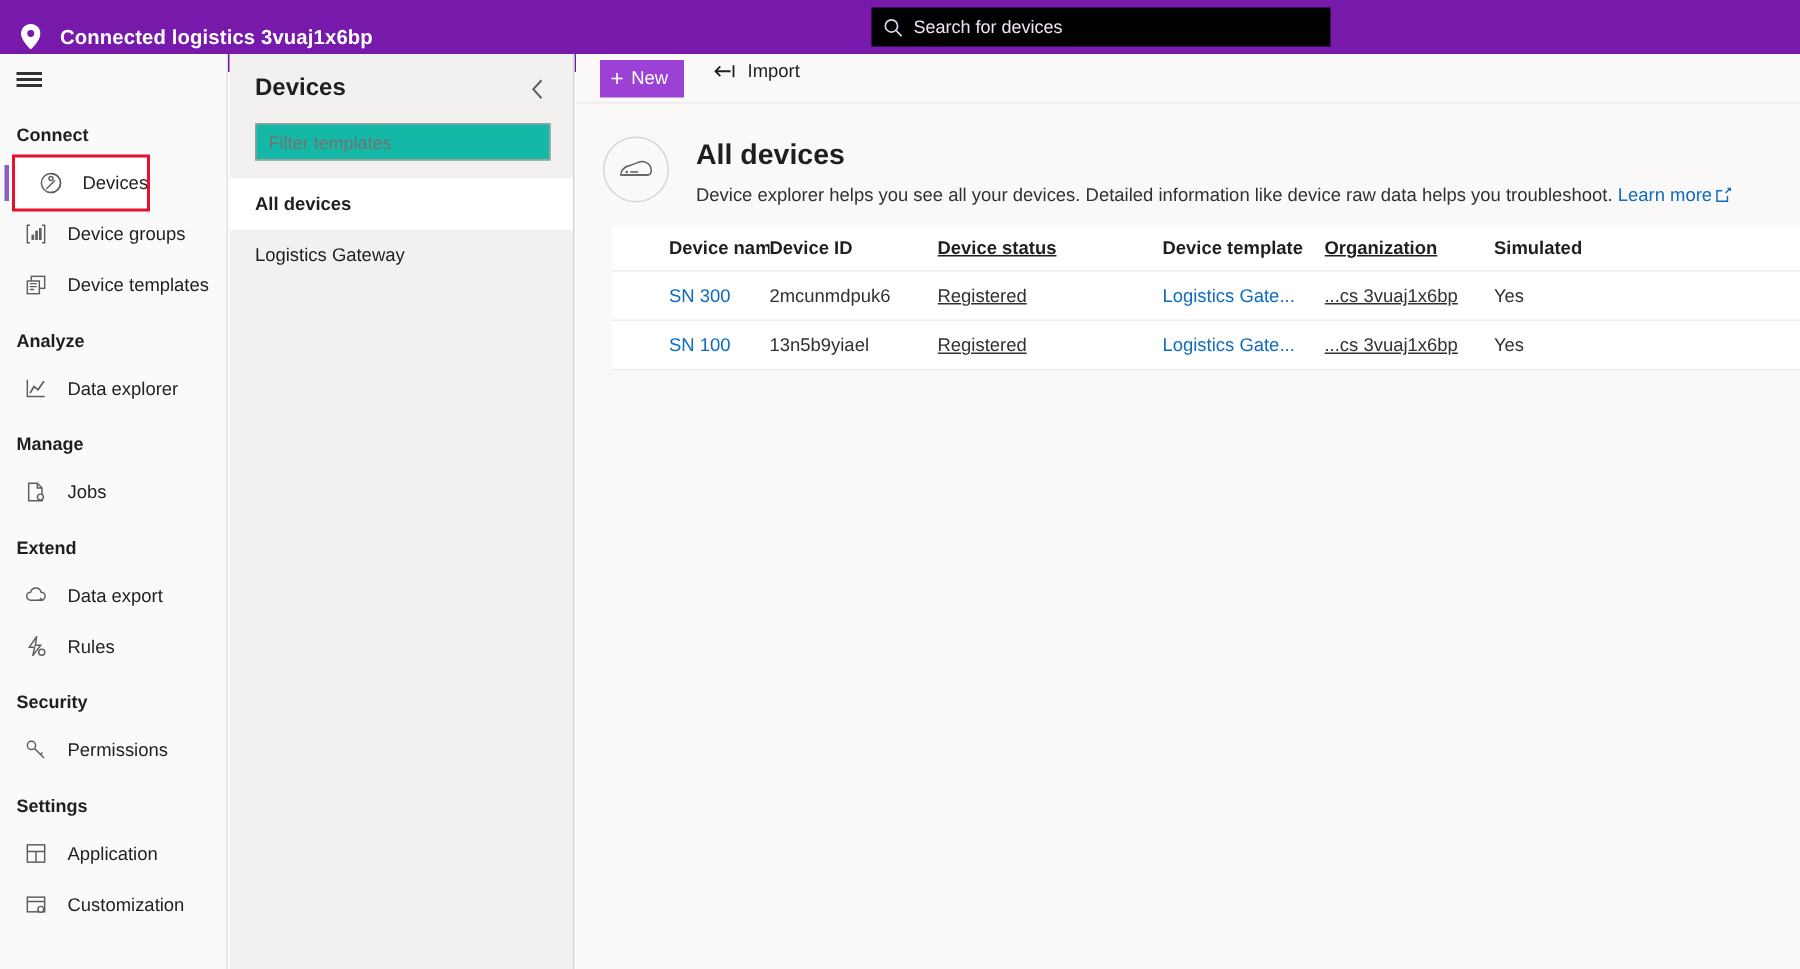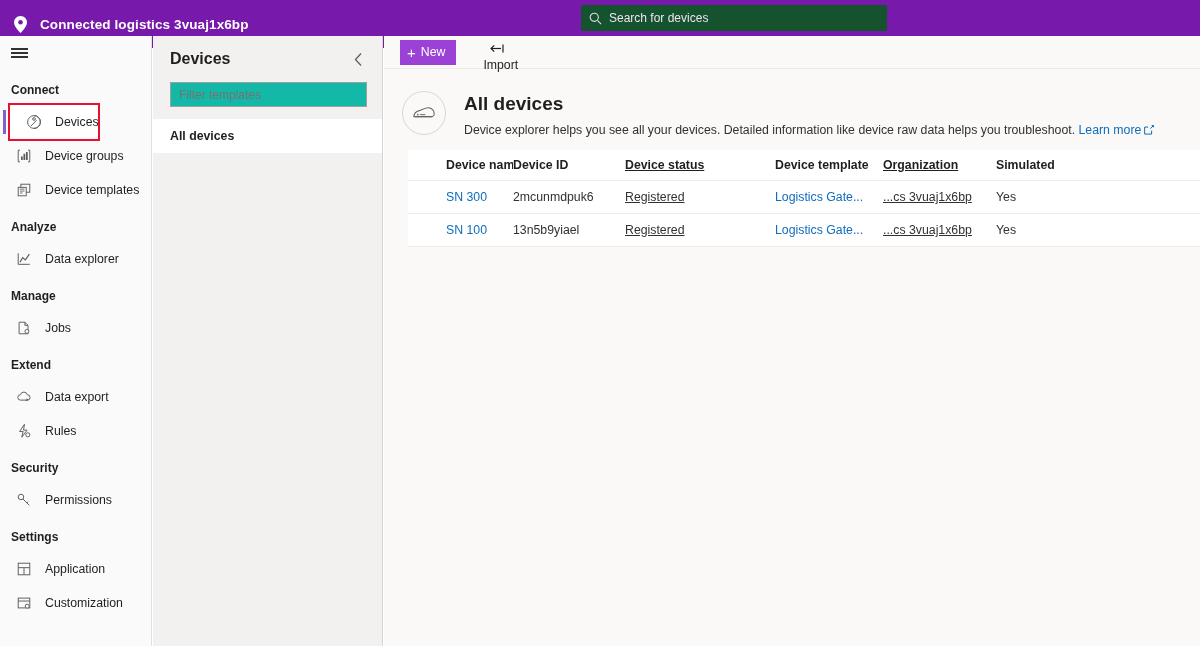--- a/index.html
+++ b/index.html
@@ -26,21 +26,21 @@
   .topbar-title {
     color: #ffffff;
     font-size: 13.5px;
     font-weight: bold;
     letter-spacing: .1px;
     white-space: nowrap;
   }
   .topsearch {
     position: absolute; left: 581px; top: 5px;
     width: 306px; height: 26px;
-    background: #14532d;
+    background: #000000;
     display: flex; align-items: center;
     padding-left: 8px;
     cursor: text;
   }
   .topsearch .mag { flex: 0 0 auto; display: flex; align-items: center; }
   .topsearch-text {
     color: #efe3f5; font-size: 12px; margin-left: 7px;
     white-space: nowrap;
   }
 
@@ -138,22 +138,22 @@
     height: 25px; background: #8a3ffc00;
     background: #9b4dd8;
     background: #9c41d6;
     color: #ffffff; font-size: 12.3px;
     display: flex; align-items: center;
     padding: 0 11px 0 7px; cursor: pointer; border: none;
     font-family: "Liberation Sans", sans-serif;
   }
   .btn-new .plus { font-size: 15px; margin-right: 5px; line-height: 1; font-weight: 300; }
   .btn-import {
-    display: flex; align-items: center; margin-left: 16px;
-    cursor: pointer; height: 25px; padding: 0 4px; flex-direction: column;
+    display: flex; align-items: flex-start; margin-left: 16px;
+    cursor: pointer; height: 25px; padding: 0 4px;
   }
   .btn-import .lbl { font-size: 12.3px; color: #201f1e; margin-left: 7px; }
 
   .page-head { display: flex; padding: 22px 0 0 18px; }
   .page-avatar {
     width: 44px; height: 44px; border-radius: 50%;
     border: 1px solid #d8d6d4; background: #faf9f8;
     display: flex; align-items: center; justify-content: center;
     flex: 0 0 44px;
   }
@@ -341,20 +341,21 @@
       <svg width="11" height="15" viewBox="0 0 11 15">
         <path d="M8 1.5 L2.5 7.5 L8 13.5" fill="none" stroke="#605e5c" stroke-width="1.3"></path>
       </svg>
     </span>
   </div>
   <div class="filter-wrap">
     <input class="filter-input" type="text" placeholder="Filter templates" style="">
   </div>
   <div class="panel-list">
     <div class="panel-item selected">All devices</div>
+    <div class="panel-item">Logistics Gateway</div>
   </div>
 </div>
 
 <div class="main">
 
   <div class="toolbar">
     <div class="btn-new">
       <span class="plus">+</span>
       <span>New</span>
     </div>

